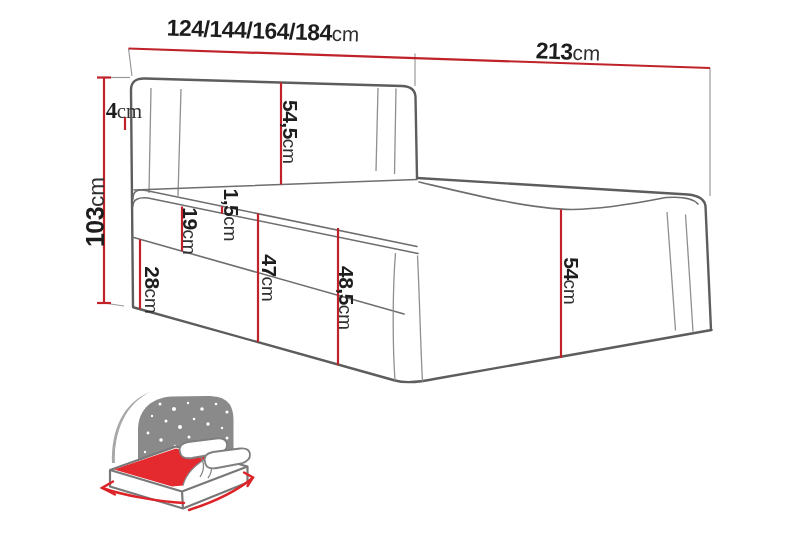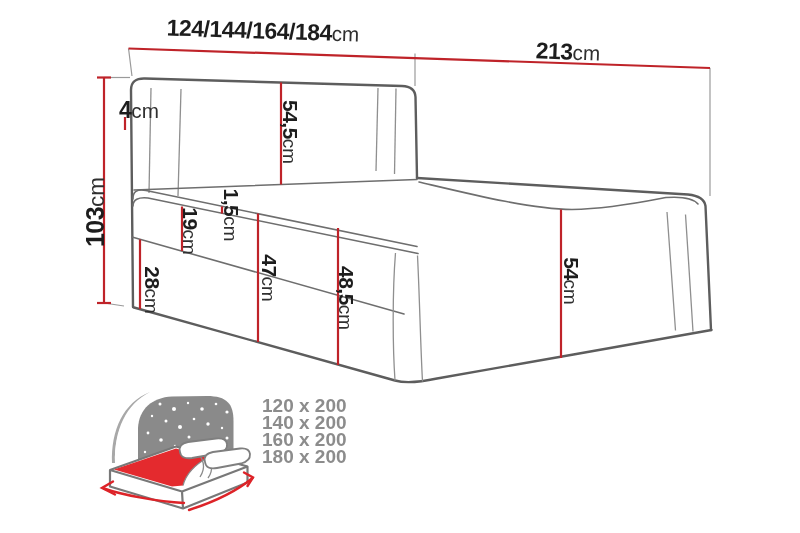--- a/index.html
+++ b/index.html
@@ -149,21 +149,21 @@
   </div>
 
   <div class="dim f23 ctr" style="left:568px;top:52px;transform:translate(-50%,-50%) rotate(2.2deg);">
     <span>213</span><span class="u">cm</span>
   </div>
 
   <div class="dim f25 rN90" style="left:96px;top:212px;">
     <span>103</span><span class="u">cm</span>
   </div>
 
-  <div class="dim f23 ctr" style="left:139px;top:110px;">
+  <div class="dim f23 ctr" style="left:124px;top:110px;font-family:Liberation Serif, serif;">
     <span>4</span><span class="u">cm</span>
   </div>
 
   <div class="dim f21 r90" style="left:290px;top:132px;">
     <span>54,5</span><span class="u">cm</span>
   </div>
 
   <div class="dim f21 r90" style="left:231px;top:215px;">
     <span>1,5</span><span class="u">cm</span>
   </div>
@@ -181,20 +181,14 @@
   </div>
 
   <div class="dim f21 r90" style="left:346px;top:298px;">
     <span>48,5</span><span class="u">cm</span>
   </div>
 
   <div class="dim f21 r90" style="left:571px;top:281px;">
     <span>54</span><span class="u">cm</span>
   </div>
 
-  <div id="size-list">
-    <div>120 x 200</div>
-    <div>140 x 200</div>
-    <div>160 x 200</div>
-    <div>180 x 200</div>
-  </div>
 
 </div>
 
 </body></html>

